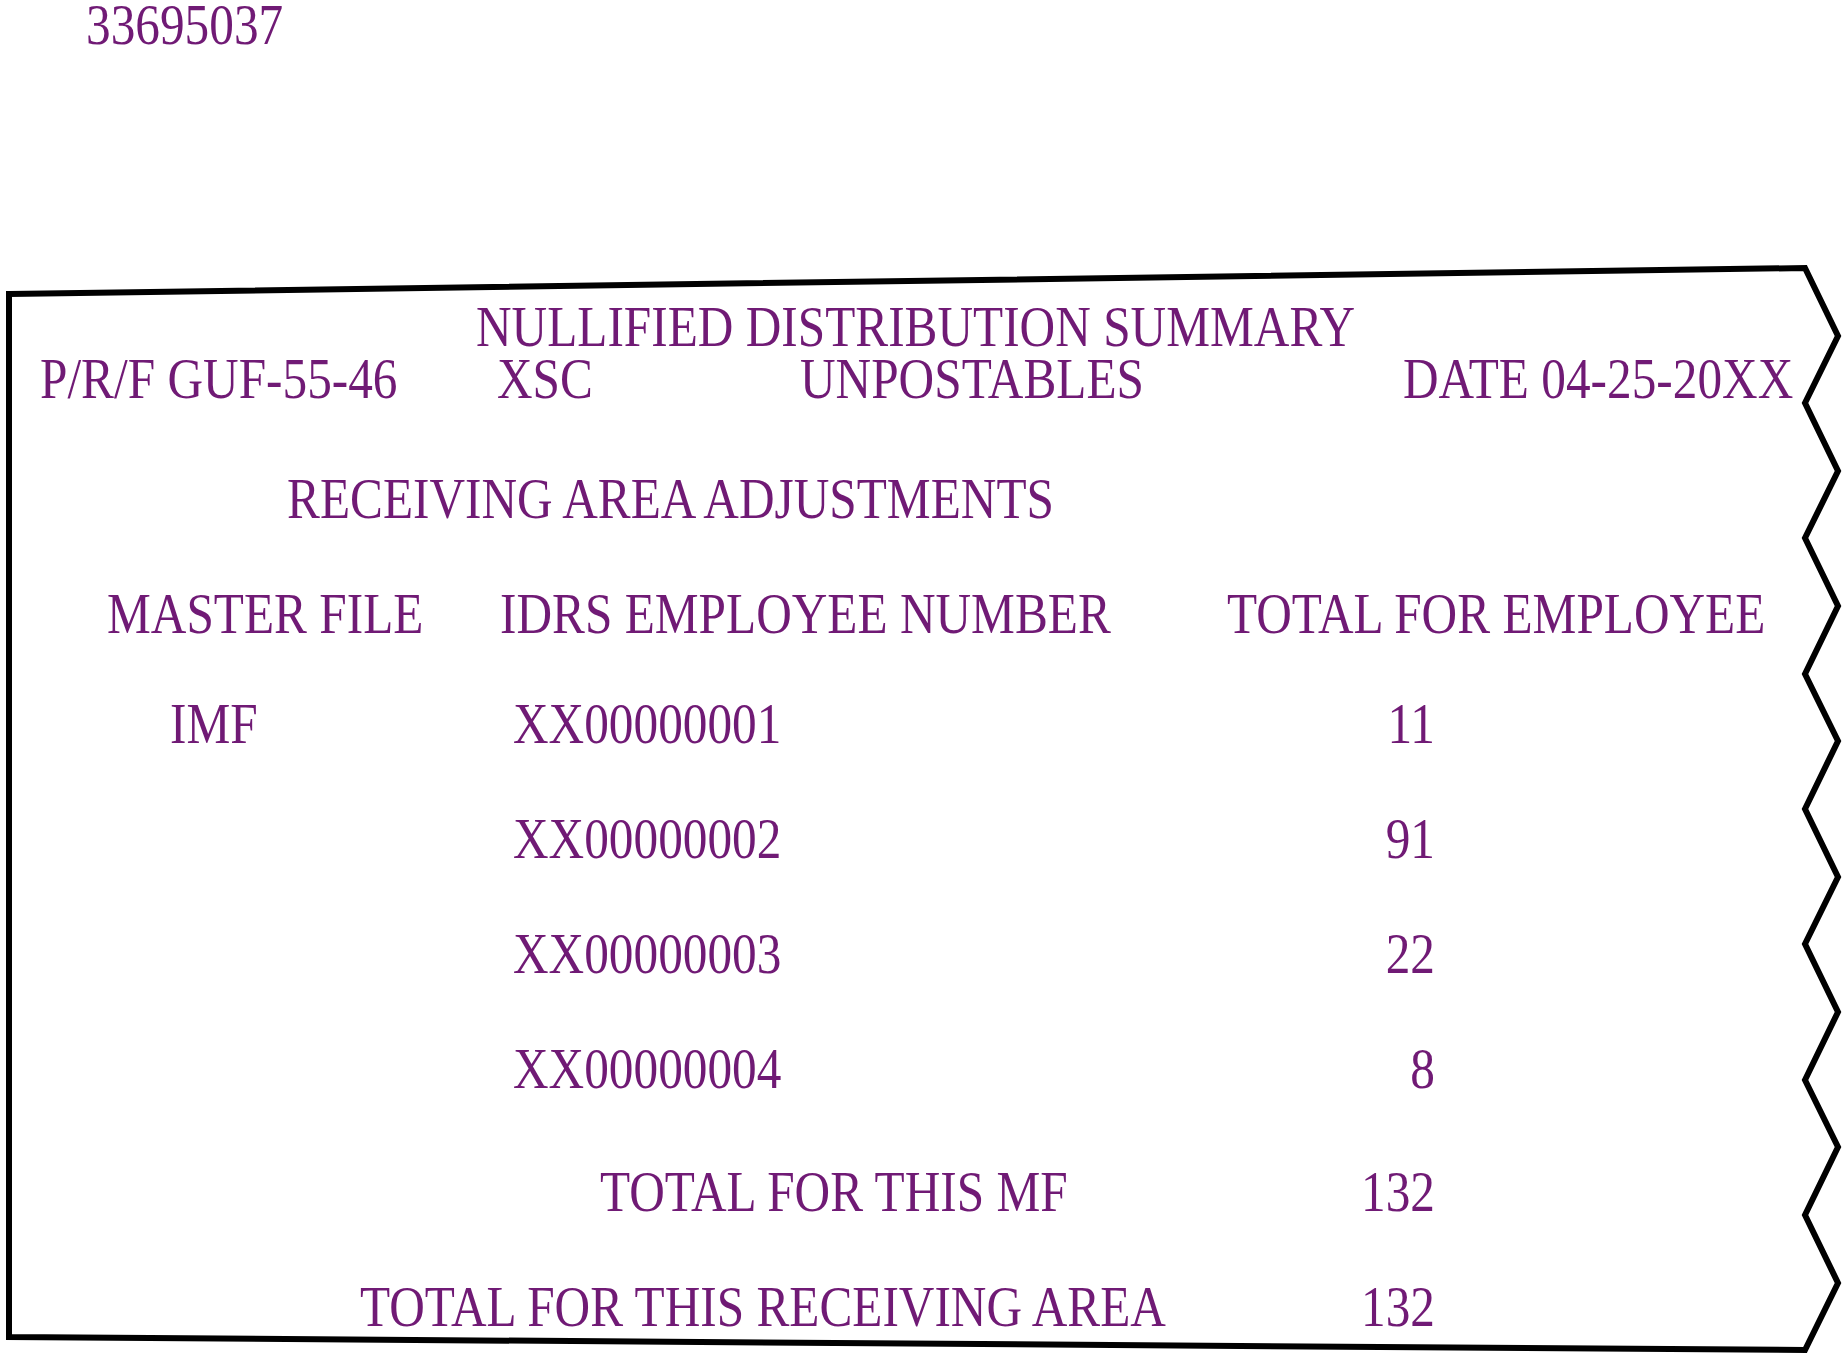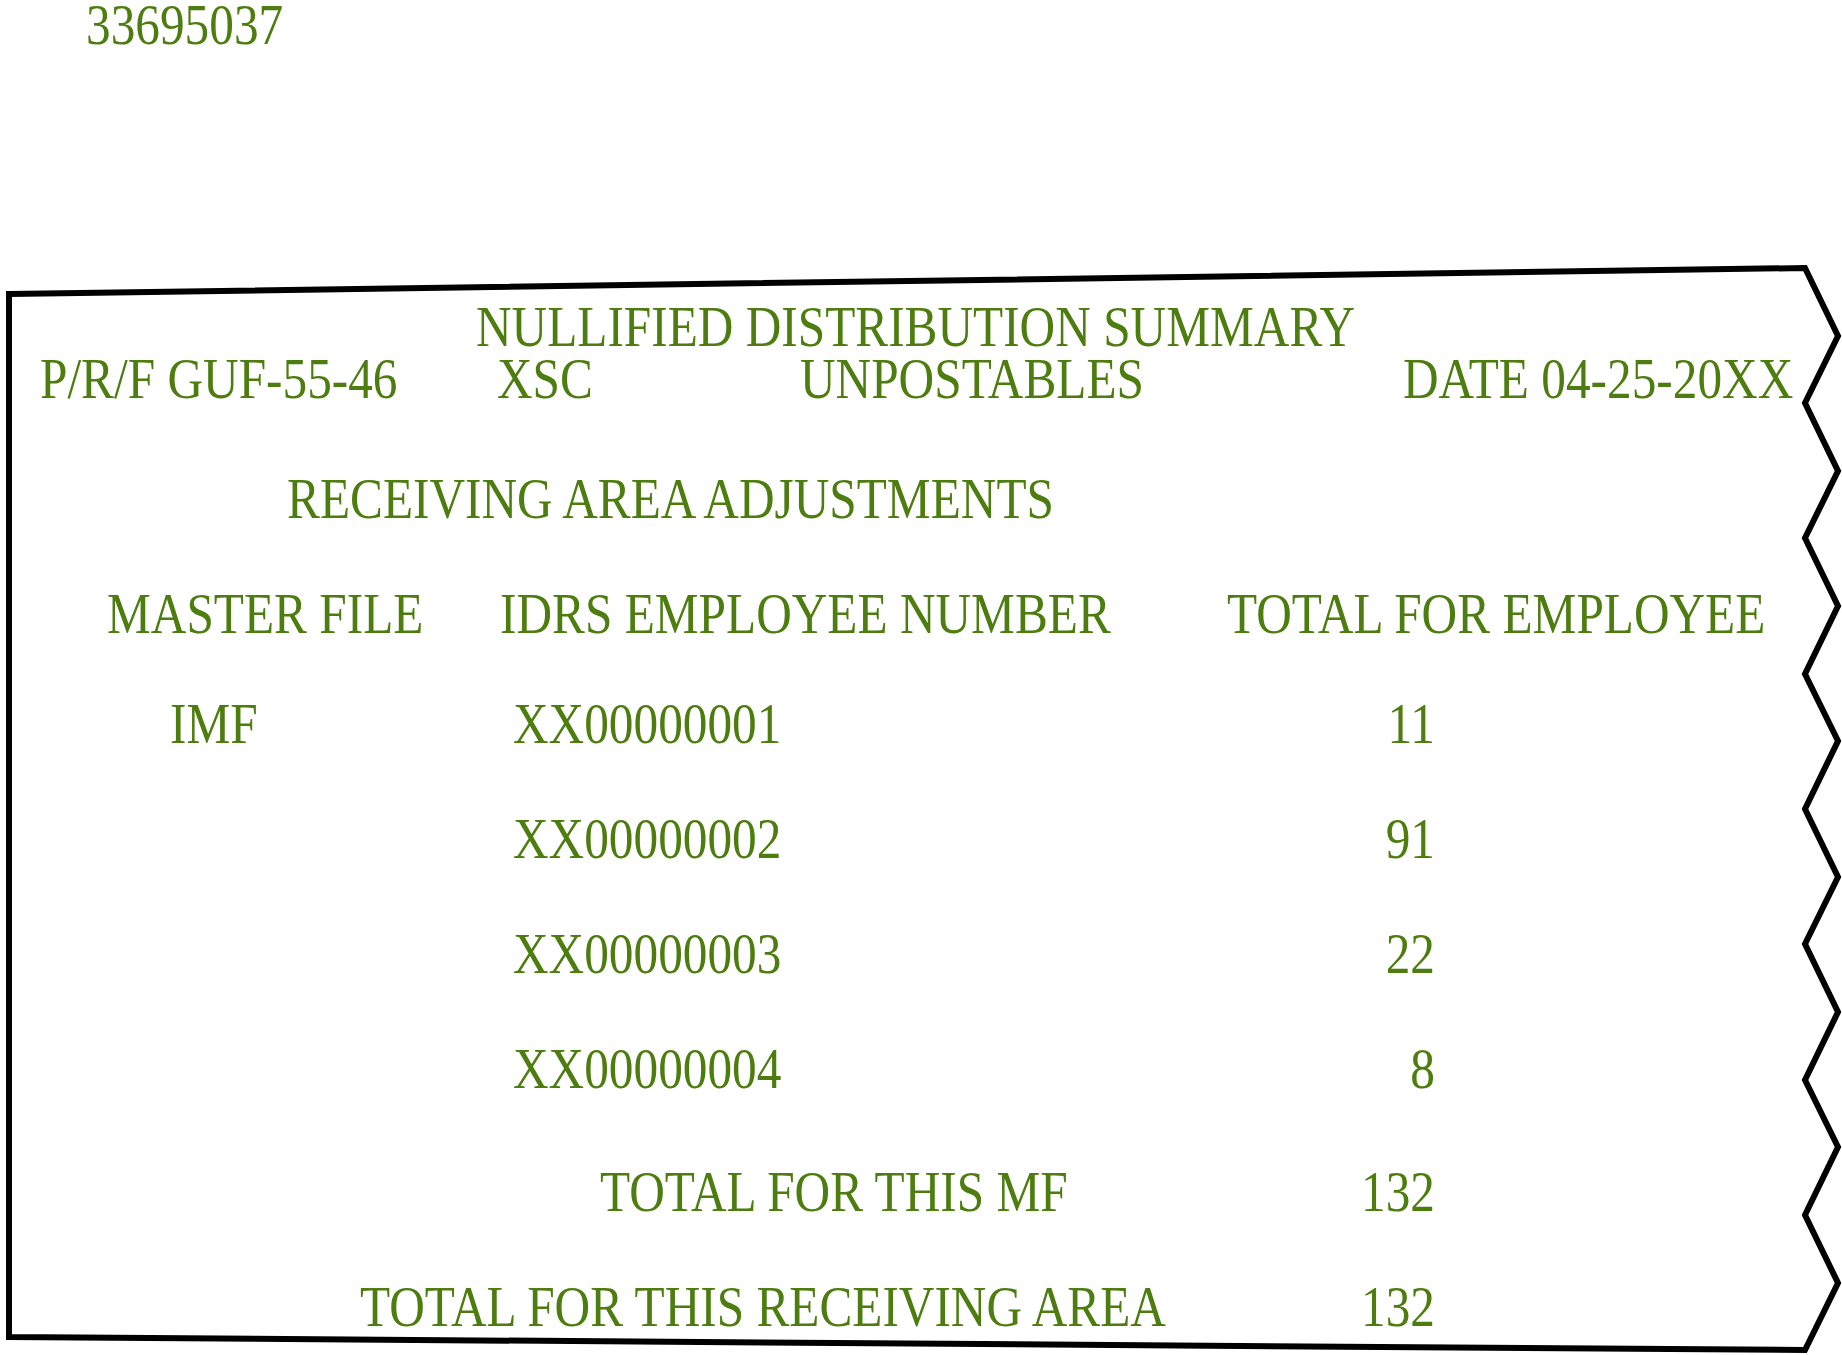--- a/index.html
+++ b/index.html
@@ -1,21 +1,21 @@
 <!DOCTYPE html>
 <html><head>
 <meta charset="utf-8">
 <style>
   html, body { margin: 0; padding: 0; background: #ffffff; }
   .page {
     position: relative;
     width: 1842px;
     height: 1355px;
     background: #ffffff;
-    color: #4d7c0f;
+    color: #701a75;
     font-family: "Liberation Serif", "DejaVu Serif", serif;
     overflow: hidden;
   }
   
   .t {
     position: absolute;
     white-space: nowrap;
     font-size: 58px;
     line-height: 1;
     transform: scaleX(0.85);

